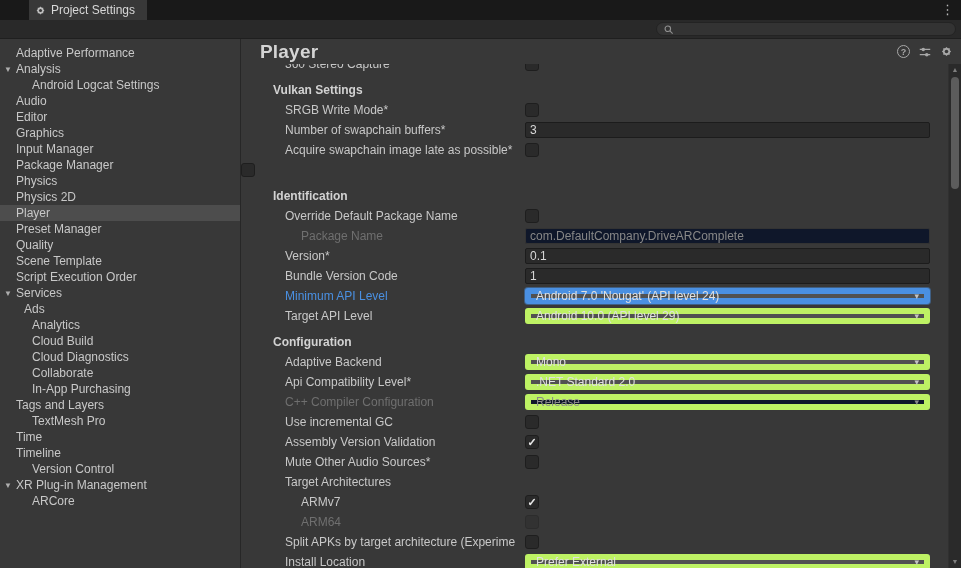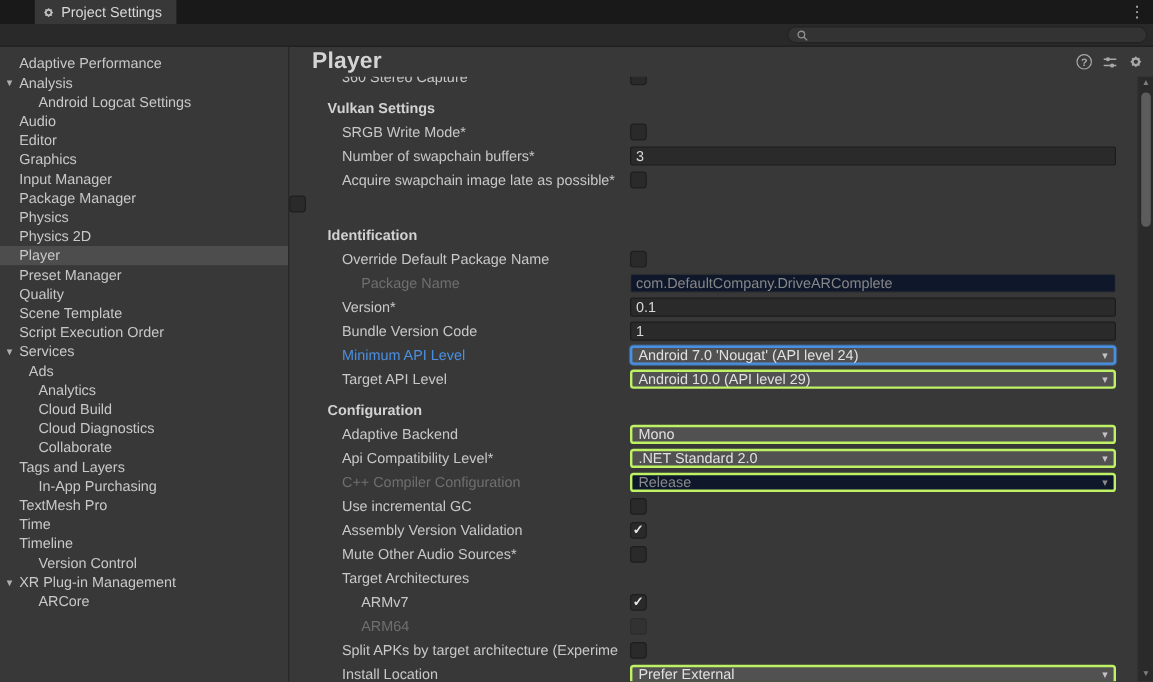--- a/index.html
+++ b/index.html
@@ -48,21 +48,21 @@
   .setting-label.disabled { color:#6F6F6F; }
   .setting-label.override { color:var(--override-blue, #4A90E2); }
   .setting-ctrl { flex:1; display:flex; align-items:center; min-width:0; }
 
   .checkbox { width:14px; height:14px; background:#2A2A2A; border:1px solid #1E1E1E; border-radius:3px; display:flex; align-items:center; justify-content:center; color:#E6E6E6; font-size:11px; font-weight:bold; line-height:1; cursor:default; flex-shrink:0; }
   .checkbox.disabled { background:#323232; border-color:#2C2C2C; }
 
   .textfield { width:100%; height:16px; background:#2A2A2A; border:1px solid #1C1C1C; border-radius:2px; color:#D8D8D8; font:12px "Liberation Sans", sans-serif; padding:0 4px; outline:none; }
   .textfield:disabled { background:#0f172a; border-color:#333333; color:#878787; }
 
-  .dropdown { width:100%; height:16px; background:#515151; border:2px solid #bef264; border-radius:3px; display:flex; align-items:center; padding:0 5px; color:#E0E0E0; cursor:default; min-width:0; }
+  .dropdown { width:100%; height:16px; background:#515151; border:6px solid #bef264; border-radius:3px; display:flex; align-items:center; padding:0 5px; color:#E0E0E0; cursor:default; min-width:0; }
   .dropdown .dd-value { white-space:nowrap; overflow:hidden; }
   .dropdown .caret { margin-left:auto; font-size:9px; color:#C4C4C4; padding-left:4px; }
   .dropdown.highlighted { border-color:var(--override-blue, #3E7DE7); box-shadow:0 0 0 1px rgba(74,144,226,0.45); }
   .dropdown.disabled { background:#0f172a; color:#8A8A8A; }
   .dropdown.disabled .caret { color:#8A8A8A; }
 
   
   .scrollbar { width:13px; background:#2A2A2A; border-left:1px solid #303030; position:relative; flex-shrink:0; }
   .sb-arrow { height:12px; width:100%; color:#7E7E7E; font-size:7px; line-height:12px; text-align:center; cursor:default; }
   .sb-arrow.sb-bottom { position:absolute; bottom:0; left:0; }
@@ -121,23 +121,23 @@
           <div class="side-item" style="padding-left: 16px;"><span>Preset Manager</span></div>
           <div class="side-item" style="padding-left: 16px;"><span>Quality</span></div>
           <div class="side-item" style="padding-left: 16px;"><span>Scene Template</span></div>
           <div class="side-item" style="padding-left: 16px;"><span>Script Execution Order</span></div>
           <div class="side-item" style="padding-left: 16px;"><span class="expander">▼</span><span>Services</span></div>
           <div class="side-item" style="padding-left: 24px;"><span>Ads</span></div>
           <div class="side-item" style="padding-left: 32px;"><span>Analytics</span></div>
           <div class="side-item" style="padding-left: 32px;"><span>Cloud Build</span></div>
           <div class="side-item" style="padding-left: 32px;"><span>Cloud Diagnostics</span></div>
           <div class="side-item" style="padding-left: 32px;"><span>Collaborate</span></div>
+          <div class="side-item" style="padding-left: 32px;"><span>In-App Purchasing</span></div>
           <div class="side-item" style="padding-left: 16px;"><span>Tags and Layers</span></div>
-          <div class="side-item" style="padding-left: 32px;"><span>In-App Purchasing</span></div>
-          <div class="side-item" style="padding-left: 16px;"><span>TextMesh Pro</span></div>
+          <div class="side-item" style="padding-left: 32px;"><span>TextMesh Pro</span></div>
           <div class="side-item" style="padding-left: 16px;"><span>Time</span></div>
           <div class="side-item" style="padding-left: 16px;"><span>Timeline</span></div>
           <div class="side-item" style="padding-left: 16px; margin-left: 16px;"><span>Version Control</span></div>
           <div class="side-item" style="padding-left: 16px;"><span class="expander">▼</span><span>XR Plug-in Management</span></div>
           <div class="side-item" style="padding-left: 32px;"><span>ARCore</span></div>
         </div>
     </div>
 
     <div class="main">
       <div class="main-header">

